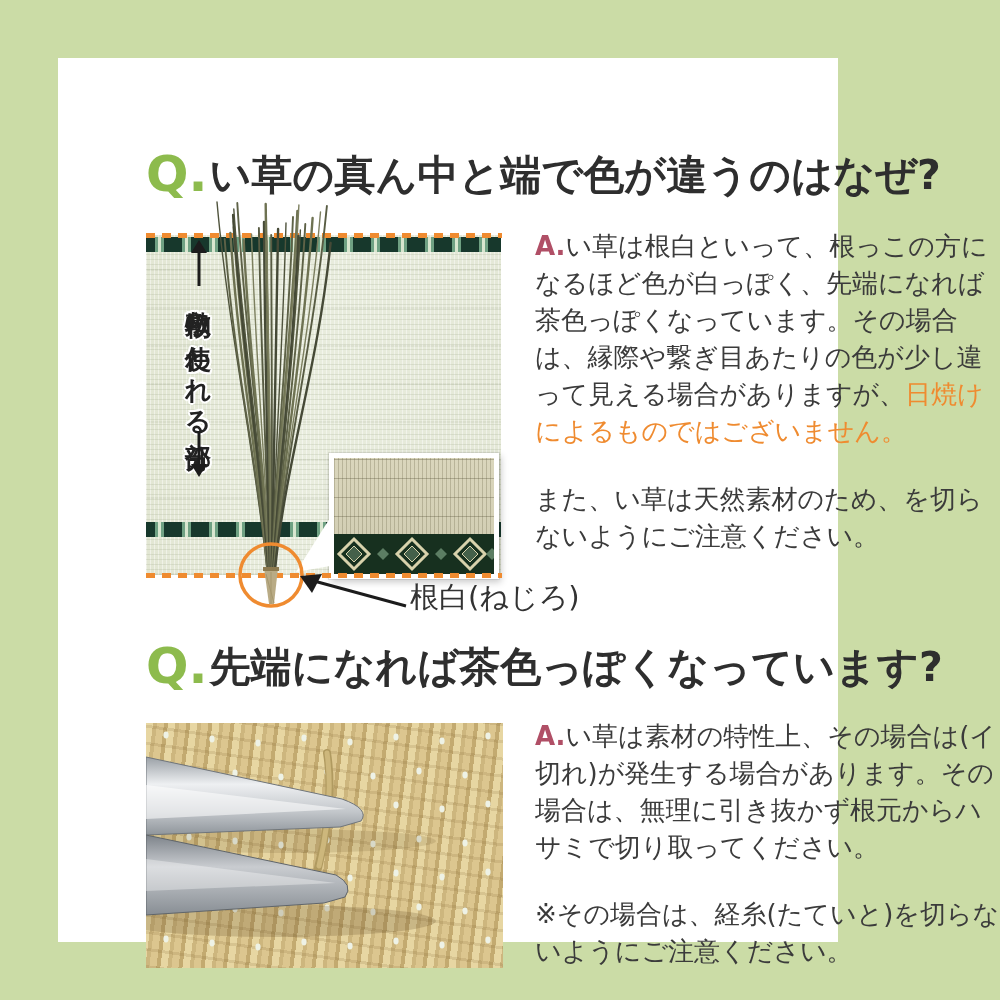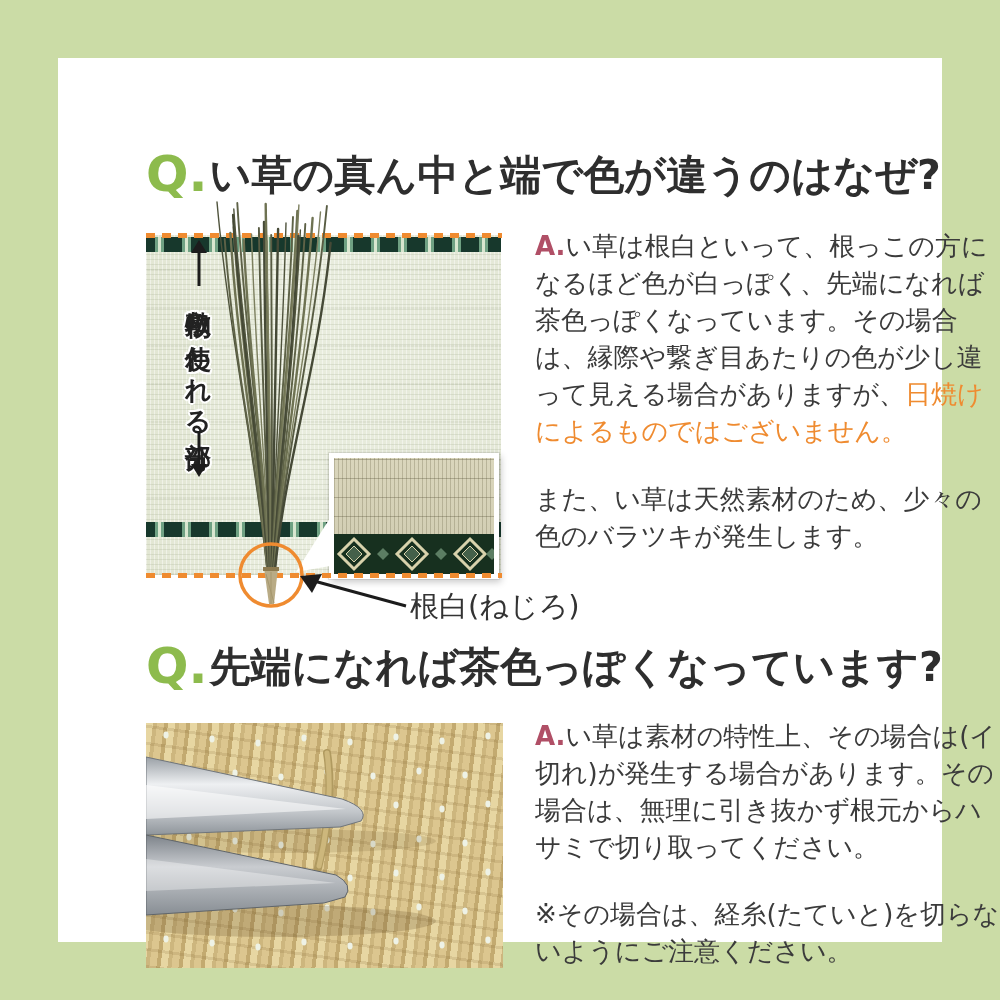--- a/index.html
+++ b/index.html
@@ -3,21 +3,21 @@
 <meta charset="utf-8">
 <style>
   html,body{margin:0;padding:0;}
   body{
     width:1000px;height:1000px;position:relative;overflow:hidden;
     background:var(--frame-green,#cbdca6);
     font-family:"DejaVu Sans","Liberation Sans",sans-serif;
     color:var(--text-dark,#3a3a3a);
   }
   .panel{
-    position:absolute;left:58px;top:58px;width:884px;height:884px;
+    position:absolute;left:58px;top:58px;width:780px;height:884px;
     background:#ffffff;
   }
   
   .q-heading{
     position:absolute;left:88px;width:860px;
     font-weight:700;font-size:41px;line-height:1.2;color:#2e2e2e;
     letter-spacing:0px;white-space:nowrap;
   }
   .q-heading .q-mark{
     color:var(--q-green,#8dbb4d);font-size:50px;font-weight:700;
@@ -74,21 +74,21 @@
     background:
       repeating-linear-gradient(0deg, rgba(90,85,60,.35) 0 1.5px, transparent 1.5px 19px),
       repeating-linear-gradient(90deg, rgba(110,105,75,.30) 0 1px, transparent 1px 4px),
       linear-gradient(#dad6bc,#cfcbb0);
   }
   #inset-heri{position:absolute;left:0;bottom:0;width:160px;height:40px;}
   #callout-wedge{position:absolute;left:148px;top:318px;z-index:6;}
   #nejiro-circle{position:absolute;left:90px;top:342px;z-index:8;}
   #callout-arrow{position:absolute;left:152px;top:372px;z-index:9;}
   .callout-label{
-    position:absolute;left:264px;top:389px;z-index:9;
+    position:absolute;left:264px;top:380px;z-index:9;
     font-size:29px;color:#333;white-space:nowrap;
   }
   
   #fig2{
     position:absolute;left:88px;top:665px;width:357px;height:245px;overflow:hidden;
     background:
       repeating-linear-gradient(8deg, rgba(120,90,40,.15) 0 3px, transparent 3px 17px),
       repeating-linear-gradient(97deg,#e7d6a2 0 7px,#cdb67e 7px 11px,#dcc68f 11px 18px,#c3aa70 18px 22px),
       #d8c288;
   }
@@ -193,21 +193,21 @@
       <line x1="108" y1="36" x2="16" y2="11" stroke="#1c1c1c" stroke-width="3"></line>
       <polygon points="2,6 24,4 14,23" fill="#1c1c1c"></polygon>
     </svg>
     <div class="callout-label">根白(ねじろ)</div>
   </div>
 
   <div class="answer" id="answer1">
     <span class="a-mark">A.</span><span>い草は根白といって、根っこの方になるほど色が白っぽく、先端になれば茶色っぽくなっています。その場合は、縁際や繋ぎ目あたりの色が少し違って見える場合がありますが、</span><span class="hl">日焼けによるものではございません。</span>
   </div>
   <div class="answer" id="answer1-p2">
-    <span>また、い草は天然素材のため、少々の色のバラツキが発生します。</span>
+    <span>また、い草は天然素材のため、を切らないようにご注意ください。</span>
   </div>
 
   <div class="q-heading" id="q2-heading">
     <span class="q-mark">Q.</span><span>先端になれば茶色っぽくなっています?</span>
   </div>
 
   <div id="fig2">
     <svg width="357" height="245" viewBox="0 0 357 245">
       <defs>
         <linearGradient id="bladeTop" x1="0" y1="0" x2="0" y2="1">

